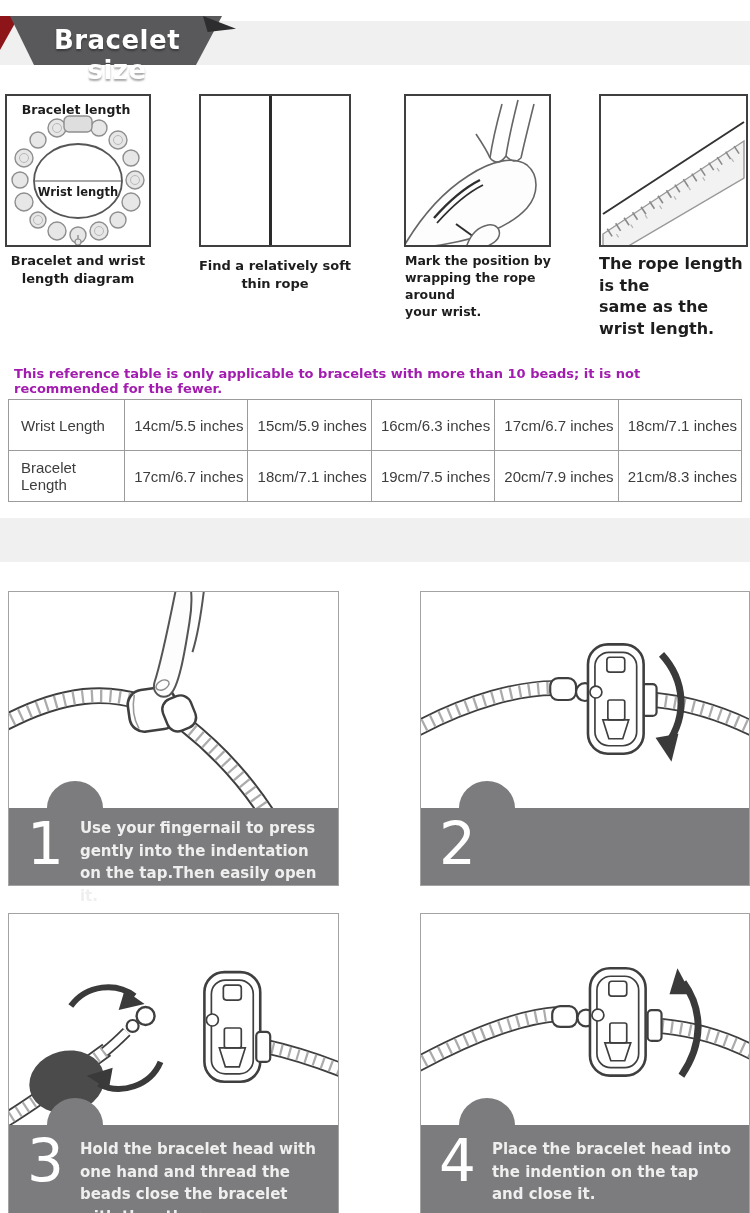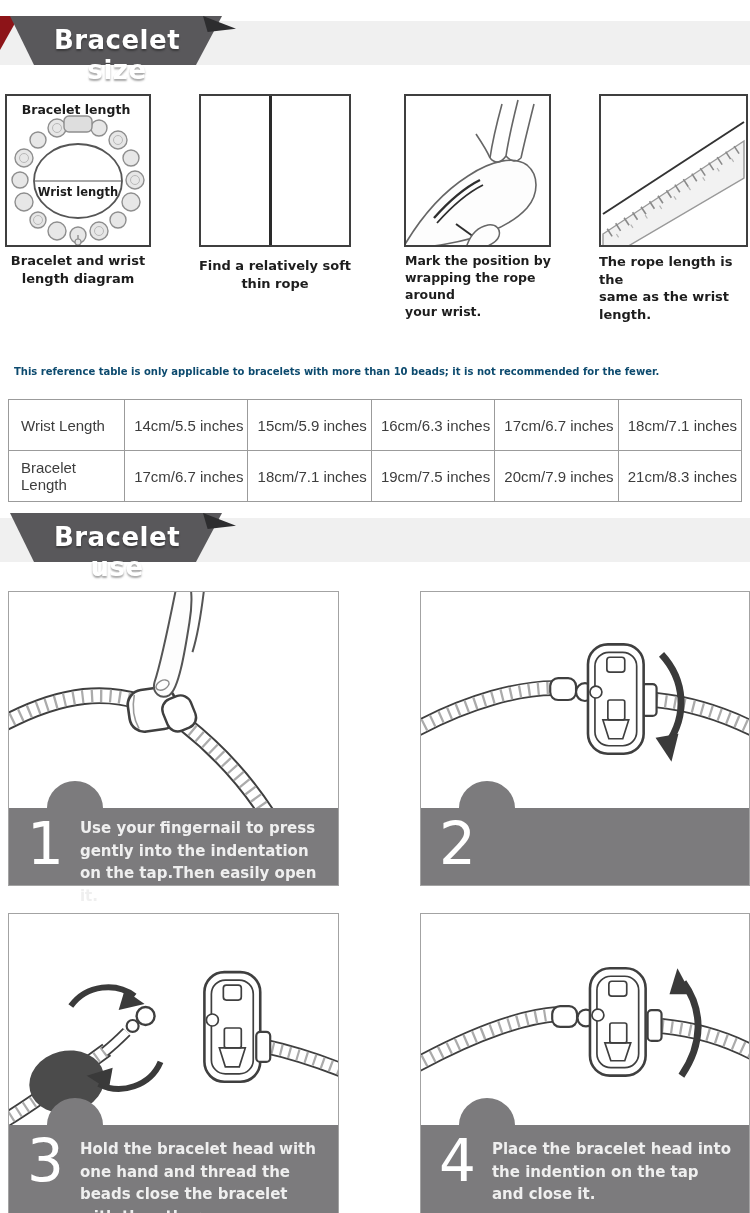--- a/index.html
+++ b/index.html
@@ -26,22 +26,22 @@
   .tile-label { position:absolute; font-weight:700; color:#1d1d1d; font-family:"DejaVu Sans", sans-serif; }
   .caption { position:absolute; font-weight:700; color:#1d1d1d; font-size:13px; line-height:1.35;
       white-space:pre-line; font-family:"DejaVu Sans", sans-serif; }
   .cap-center { text-align:center; }
 
   .rope-line { position:absolute; top:0; bottom:0; left:46%; width:3px; background:#2a2a2a; }
 
   
   .intro { position:absolute; left:14px; right:14px; top:294px; font-size:19px; line-height:1.33;
       font-weight:800; color:#101010; font-family:"DejaVu Sans", sans-serif; }
-  .note { position:absolute; left:14px; top:350px; right:8px; font-size:10px; font-weight:700;
-      color:#0c4a6e; font-family:"DejaVu Sans", sans-serif; }
+  .note { position:absolute; left:14px; top:350px; right:8px; font-size:13px; font-weight:700;
+      color:#a21caf; font-family:"DejaVu Sans", sans-serif; }
 
   
   table.size { position:absolute; left:8px; top:383px; width:734px; border-collapse:collapse;
       background:#fff; table-layout:fixed; }
   table.size td { border:1px solid #9b9b9b; height:51px; font-size:15px; color:#3d3d3d;
       text-align:right; padding:2px 4px; }
   table.size td.rowhead { text-align:left; padding-left:12px; width:116px; }
 
   
   .step { position:absolute; background:#fff; border:1px solid #a3a3a3; }
@@ -138,21 +138,21 @@
       <line x1="16" y1="140" x2="141" y2="58" stroke="#b5b5b5" stroke-width="4" stroke-dasharray="1.2 16"></line>
     </svg>
   </div>
 
   <div class="caption cap-center" style="left:184px; width:182px; top:241px;">Find a relatively soft thin rope</div>
   <div class="caption cap-center" style="left:5px; width:146px; top:236px;">Bracelet and wrist
 length diagram</div>
   <div class="caption" style="left:405px; width:170px; top:237px; font-size:12.5px;">Mark the position by
 wrapping the rope around
 your wrist.</div>
-  <div class="caption" style="left:599px; width:152px; top:237px; font-size:13px;">The rope length is the
+  <div class="caption" style="left:599px; width:152px; top:237px; font-size:16px;">The rope length is the
 same as the wrist length.</div>
 
   <div class="note">This reference table is only applicable to bracelets with more than 10 beads; it is not recommended for the fewer.</div>
 
   <table class="size">
     <tbody>
         <tr>
       <td class="rowhead">Wrist Length</td>
       <td>14cm/5.5 inches</td>
       <td>15cm/5.9 inches</td>
@@ -165,25 +165,20 @@
       <td>17cm/6.7 inches</td>
       <td>18cm/7.1 inches</td>
       <td>19cm/7.5 inches</td>
       <td>20cm/7.9 inches</td>
       <td>21cm/8.3 inches</td>
     </tr>
   </tbody>
     </table>
 
   <div class="strip" style="top:502px;"></div>
-  <div class="banner" style="top:497px;">
-    <div class="trap"></div>
-    <div class="fold"></div>
-    <div class="label">Bracelet use</div>
-  </div>
 
   <div class="step" style="left:8px; top:575px; width:331px; height:295px;">
     <div class="art" style="height:218px;">
       <svg viewBox="0 0 330 218">
         <g fill="none" stroke-linecap="butt">
           <path d="M-6,132 C58,98 100,100 132,110" stroke="#3f3f3f" stroke-width="17"></path>
           <path d="M-6,132 C58,98 100,100 132,110" stroke="#ffffff" stroke-width="13"></path>
           <path d="M-6,132 C58,98 100,100 132,110" stroke="#ababab" stroke-width="13" stroke-dasharray="2.3 7"></path>
           <path d="M176,132 C214,162 242,196 260,224" stroke="#3f3f3f" stroke-width="17"></path>
           <path d="M176,132 C214,162 242,196 260,224" stroke="#ffffff" stroke-width="13"></path>

